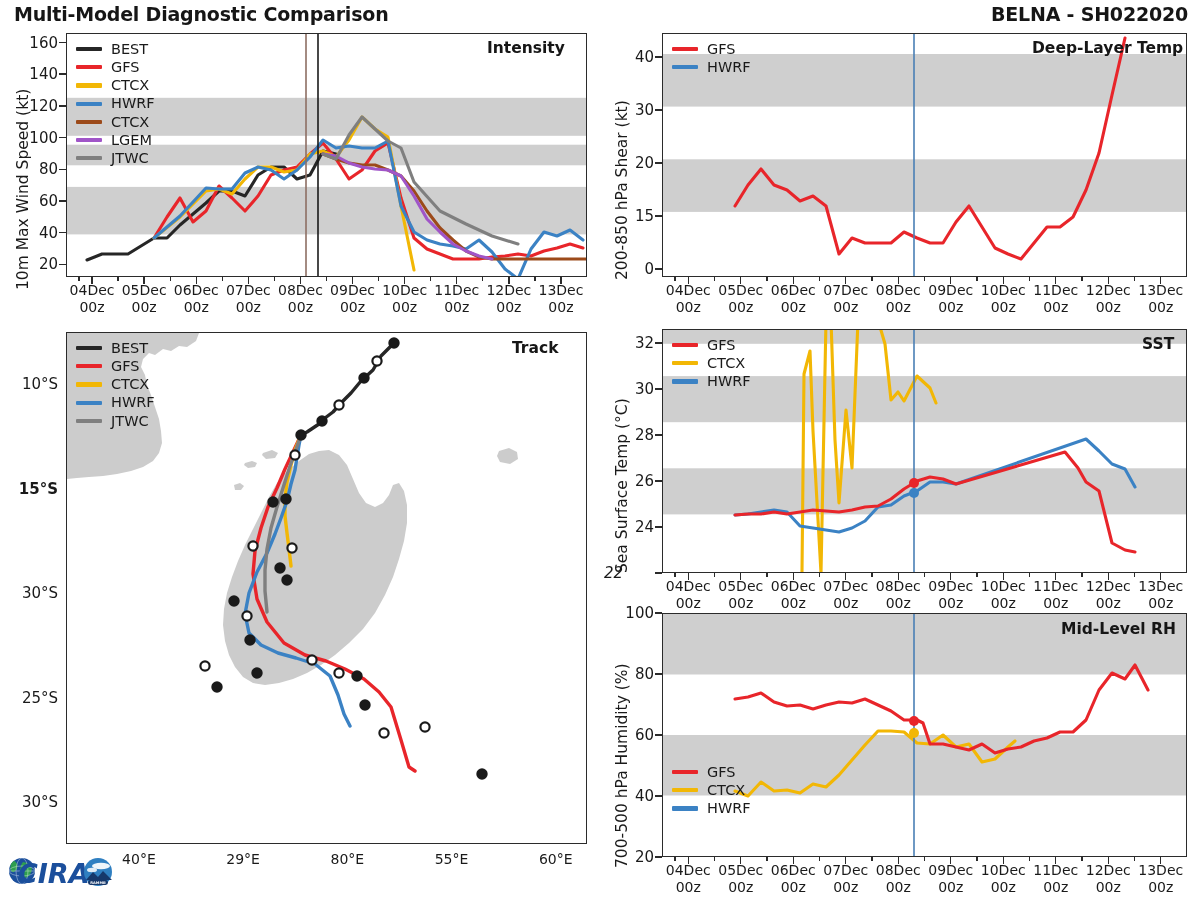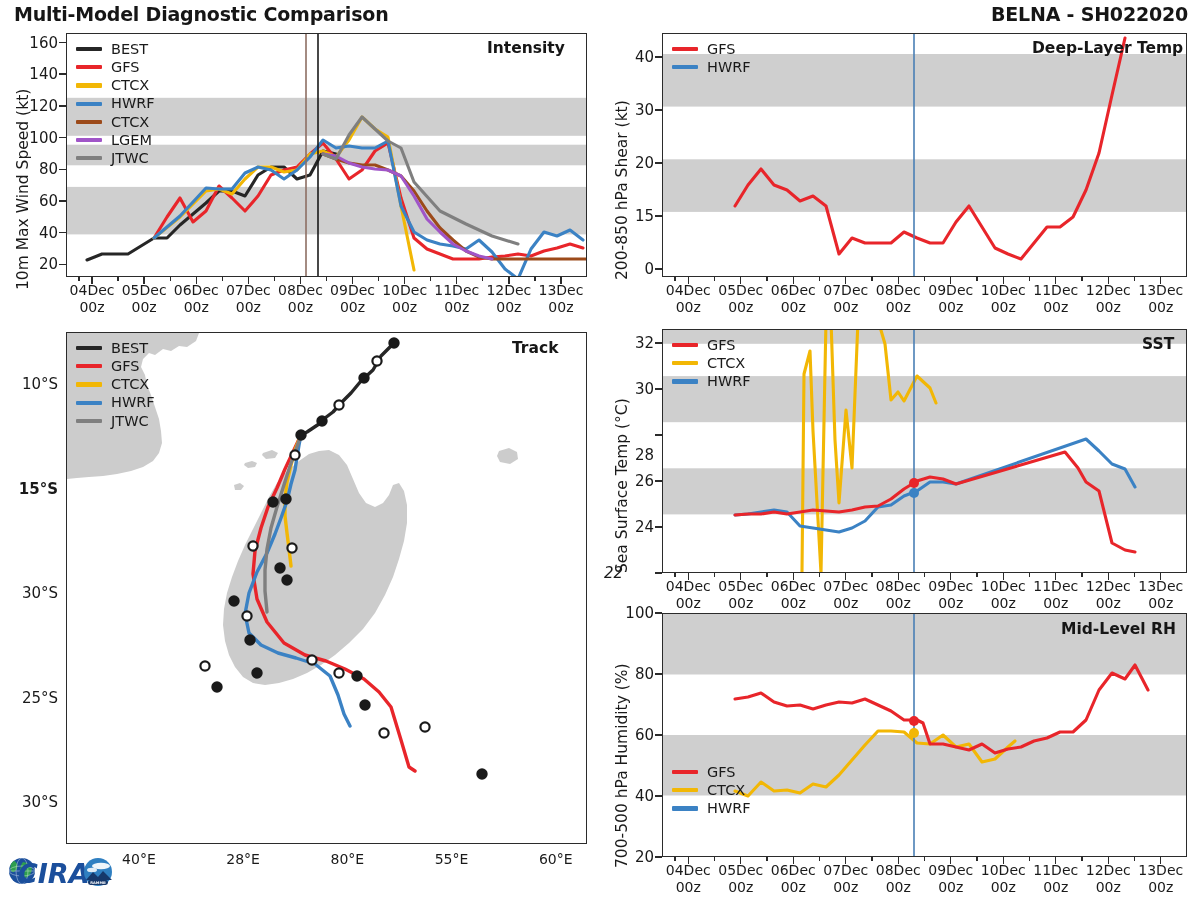--- a/index.html
+++ b/index.html
@@ -242,21 +242,21 @@
 
   <div id="trk-yticks">
       <div class="ytick" style="left: 4px; top: 375.245px; width: 54px;">10°S</div>
       <div class="ytick" style="left: 4px; top: 479.735px; width: 54px; font-weight: bold;">15°S</div>
       <div class="ytick" style="left: 4px; top: 584.224px; width: 54px;">30°S</div>
       <div class="ytick" style="left: 4px; top: 688.714px; width: 54px;">25°S</div>
       <div class="ytick" style="left: 4px; top: 793.204px; width: 54px;">30°S</div>
     </div>
   <div id="trk-xticks">
       <div class="xtick" style="left: 104.94px; top: 851px; width: 68px;">40°E</div>
-      <div class="xtick" style="left: 209.14px; top: 851px; width: 68px;">28°E</div>
+      <div class="xtick" style="left: 209.14px; top: 851px; width: 68px;">29°E</div>
       <div class="xtick" style="left: 313.34px; top: 851px; width: 68px;">80°E</div>
       <div class="xtick" style="left: 417.54px; top: 851px; width: 68px;">55°E</div>
       <div class="xtick" style="left: 521.74px; top: 851px; width: 68px;">60°E</div>
     </div>
 </div>
 
 <div class="panel">
   <div class="ylab" style="left:613px;top:280px;">200-850 hPa Shear (kt)</div>
   <div class="frame" id="f-shr" style="left:662px;top:33px;width:525px;height:244px;">
     <svg width="523" height="242" viewBox="0 0 523 242">
@@ -397,21 +397,21 @@
       </div>
   </div>
 
   <div id="sst-yticks">
       <div class="ytick" style="left: 577px; top: 564px; width: 46px; font-style: italic;">22</div>
       <div class="ytickmark" style="left: 655px; top: 572.3px; width: 7px;"></div>
       <div class="ytick" style="left: 608px; top: 517.962px; width: 46px;">24</div>
       <div class="ytickmark" style="left: 655px; top: 526.262px; width: 7px;"></div>
       <div class="ytick" style="left: 608px; top: 471.925px; width: 46px;">26</div>
       <div class="ytickmark" style="left: 655px; top: 480.225px; width: 7px;"></div>
-      <div class="ytick" style="left: 608px; top: 425.887px; width: 46px; margin-top: 20px;">28</div>
+      <div class="ytick" style="left: 608px; top: 425.887px; width: 46px;">28</div>
       <div class="ytickmark" style="left: 655px; top: 434.187px; width: 7px;"></div>
       <div class="ytick" style="left: 608px; top: 379.849px; width: 46px;">30</div>
       <div class="ytickmark" style="left: 655px; top: 388.149px; width: 7px;"></div>
       <div class="ytick" style="left: 608px; top: 333.811px; width: 46px;">32</div>
       <div class="ytickmark" style="left: 655px; top: 342.111px; width: 7px;"></div>
     </div>
   <div id="sst-xticks">
       <div class="xtick" style="left: 656.25px; top: 578px; width: 64px;">
         <div>04Dec</div>
         <div>00z</div>

